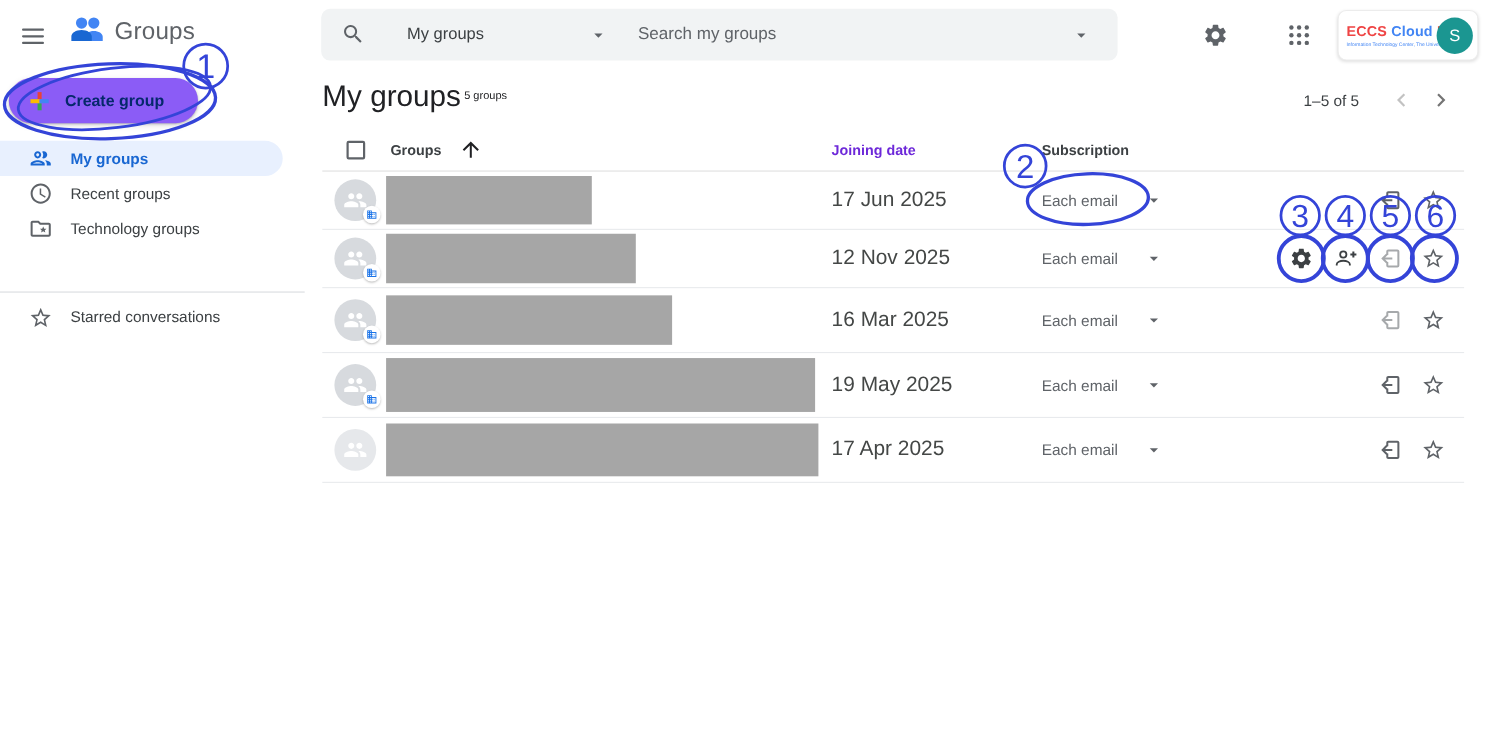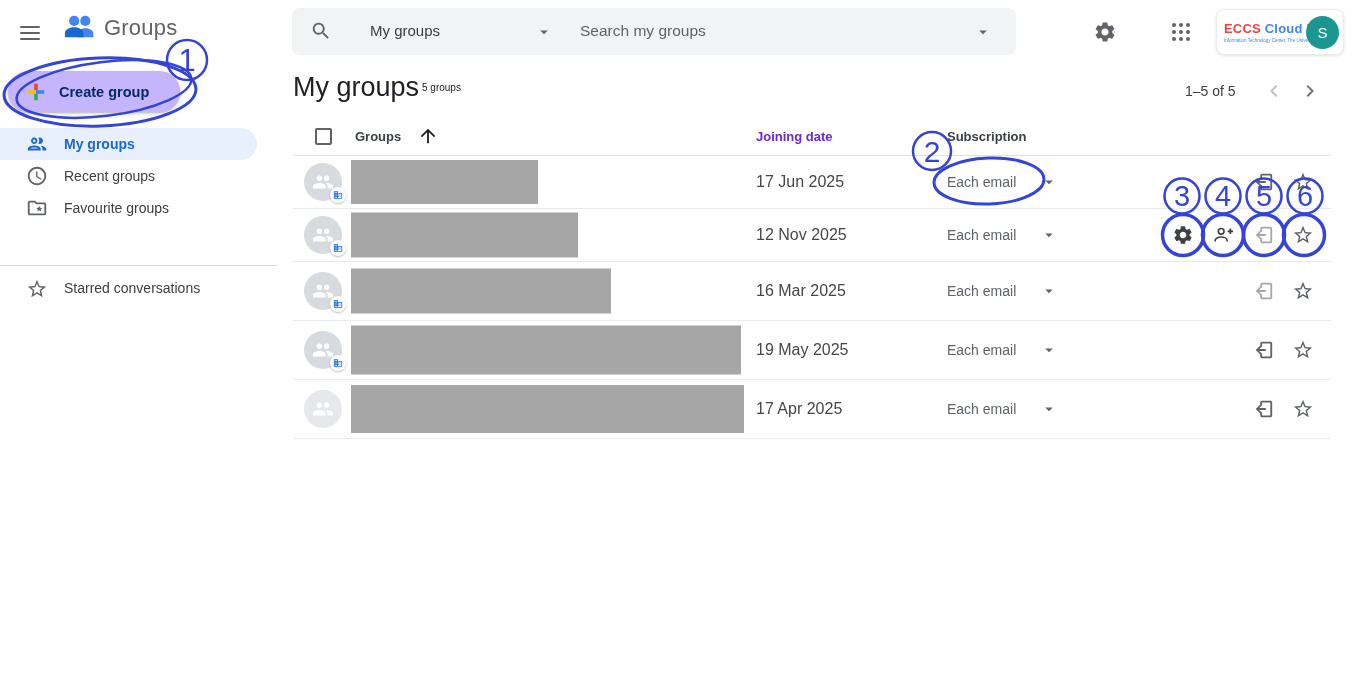--- a/index.html
+++ b/index.html
@@ -35,21 +35,21 @@
   .brand-line { position:absolute; left:7px; top:11px; font-size:13px; font-weight:bold; letter-spacing:.2px; white-space:nowrap; }
   .brand-eccs { color:#ef4444; }
   .brand-cloud { color:#4285f4; }
   .brand-mail { color:#ea4335; }
   .brand-sub { position:absolute; left:7px; top:28px; font-size:4.5px; color:#4285f4; white-space:nowrap; }
   .avatar-s { position:absolute; right:4px; top:6px; width:33px; height:33px; border-radius:50%;
     background:#1b9691; color:#fff; font-size:15px; display:flex; align-items:center; justify-content:center; cursor:pointer; }
 
   
   .create-btn { position:absolute; left:8px; top:71px; width:172px; height:41px; border-radius:21px;
-    background:#c4b5fd; box-shadow:0 1px 2px rgba(60,64,67,.3), 0 2px 6px rgba(60,64,67,.15);
+    background:#8b5cf6; box-shadow:0 1px 2px rgba(60,64,67,.3), 0 2px 6px rgba(60,64,67,.15);
     display:flex; align-items:center; gap:12px; padding-left:17px; cursor:pointer; }
   .create-label { font-size:14.5px; font-weight:bold; color:#05286b; }
   .nav { position:absolute; left:0; top:128px; width:277px; }
   .nav-item { position:relative; height:32px; display:flex; align-items:center; cursor:pointer; }
   .nav-item .nicon { position:absolute; left:26px; top:5px; width:22px; height:22px; }
   .nav-item .nlabel { position:absolute; left:64px; font-size:14px; color:#3c4043; }
   .nav-item.selected { background:#e8f0fe; width:257px; border-radius:0 16px 16px 0; }
   .nav-item.selected .nlabel { color:#1967d2; font-weight:bold; }
   .side-divider { position:absolute; left:0; top:265px; width:277px; height:1px; background:#dadce0; }
   .starred-item { position:absolute; left:0; top:273px; width:277px; height:32px; cursor:pointer;text-decoration:underline; }
@@ -72,21 +72,21 @@
   .th-date { position:absolute; left:463px; top:11px; font-size:13px; font-weight:bold; color:#6d28d9; }
   .th-sub { position:absolute; left:654px; top:11px; font-size:13px; font-weight:bold; color:#3c4043; }
 
   .grow { position:absolute; left:293px; width:1038px; border-bottom:1px solid #e8eaed; cursor:pointer; }
   .g-avatar { position:absolute; left:11px; top:50%; transform:translateY(-50%); width:38px; height:38px;
     border-radius:50%; background:#d7dade; display:flex; align-items:center; justify-content:center; }
   .g-avatar.muted { background:#e6e8eb; }
   .org-badge { position:absolute; right:-4px; bottom:-2px; width:16px; height:16px; border-radius:50%;
     background:#fff; box-shadow:0 1px 2px rgba(0,0,0,.25); display:flex; align-items:center; justify-content:center; }
   .redaction { position:absolute; left:58px; top:50%; transform:translateY(-50%); background:#a6a6a6; }
-  .g-date { position:absolute; left:463px; top:50%; transform:translateY(-50%); font-size:16px; color:#444746; }
+  .g-date { position:absolute; left:463px; top:50%; transform:translateY(-50%); font-size:19px; color:#444746; }
   .g-sub { position:absolute; left:654px; top:50%; transform:translateY(-50%); width:120px; font-size:14px; color:#5f6368; cursor:pointer; }
   .sub-caret { position:absolute; left:747px; top:50%; transform:translateY(-50%); width:18px; height:18px; cursor:pointer; }
   .action-btn { position:absolute; top:50%; transform:translateY(-50%); width:40px; height:40px;
     display:flex; align-items:center; justify-content:center; cursor:pointer; border-radius:50%; }
   .act-settings { left:870px; } .act-add-member { left:910px; }
   .act-leave { left:950px; } .act-star { left:990px; }
   .muted-icon { opacity:.55; }
 
   
   .anno { position:absolute; left:0; top:0; width:1363px; height:675px; pointer-events:none; z-index:50; }
@@ -194,21 +194,21 @@
     </span>
     <span class="nlabel">Recent groups</span>
   </div>
   <div class="nav-item">
     <span class="nicon">
       <svg width="22" height="22" viewBox="0 0 24 24" fill="#5f6368">
           <path d="M20 6h-8l-2-2H4c-1.1 0-2 .9-2 2v12c0 1.1.9 2 2 2h16c1.1 0 2-.9 2-2V8c0-1.1-.9-2-2-2zm0 12H4V6h5.17l2 2H20v10z"></path>
           <path d="M14.5 9.8l1 2.05 2.25.2-1.7 1.5.5 2.2-2.05-1.2-2.05 1.2.5-2.2-1.7-1.5 2.25-.2z"></path>
         </svg>
     </span>
-    <span class="nlabel">Favourite groups</span>
+    <span class="nlabel">Technology groups</span>
   </div>
 </div>
 <div class="side-divider"></div>
 <div class="starred-item">
   <span class="nicon">
     <svg width="22" height="22" viewBox="0 0 24 24">
         <path fill="#5f6368" d="M22 9.24l-7.19-.62L12 2 9.19 8.63 2 9.24l5.46 4.73L5.82 21 12 17.27 18.18 21l-1.63-7.03L22 9.24zM12 15.4l-3.76 2.27 1-4.28-3.32-2.88 4.38-.38L12 6.1l1.71 4.04 4.38.38-3.32 2.88 1 4.28L12 15.4z"></path>
       </svg>
   </span>
   <span class="nlabel">Starred conversations</span>

